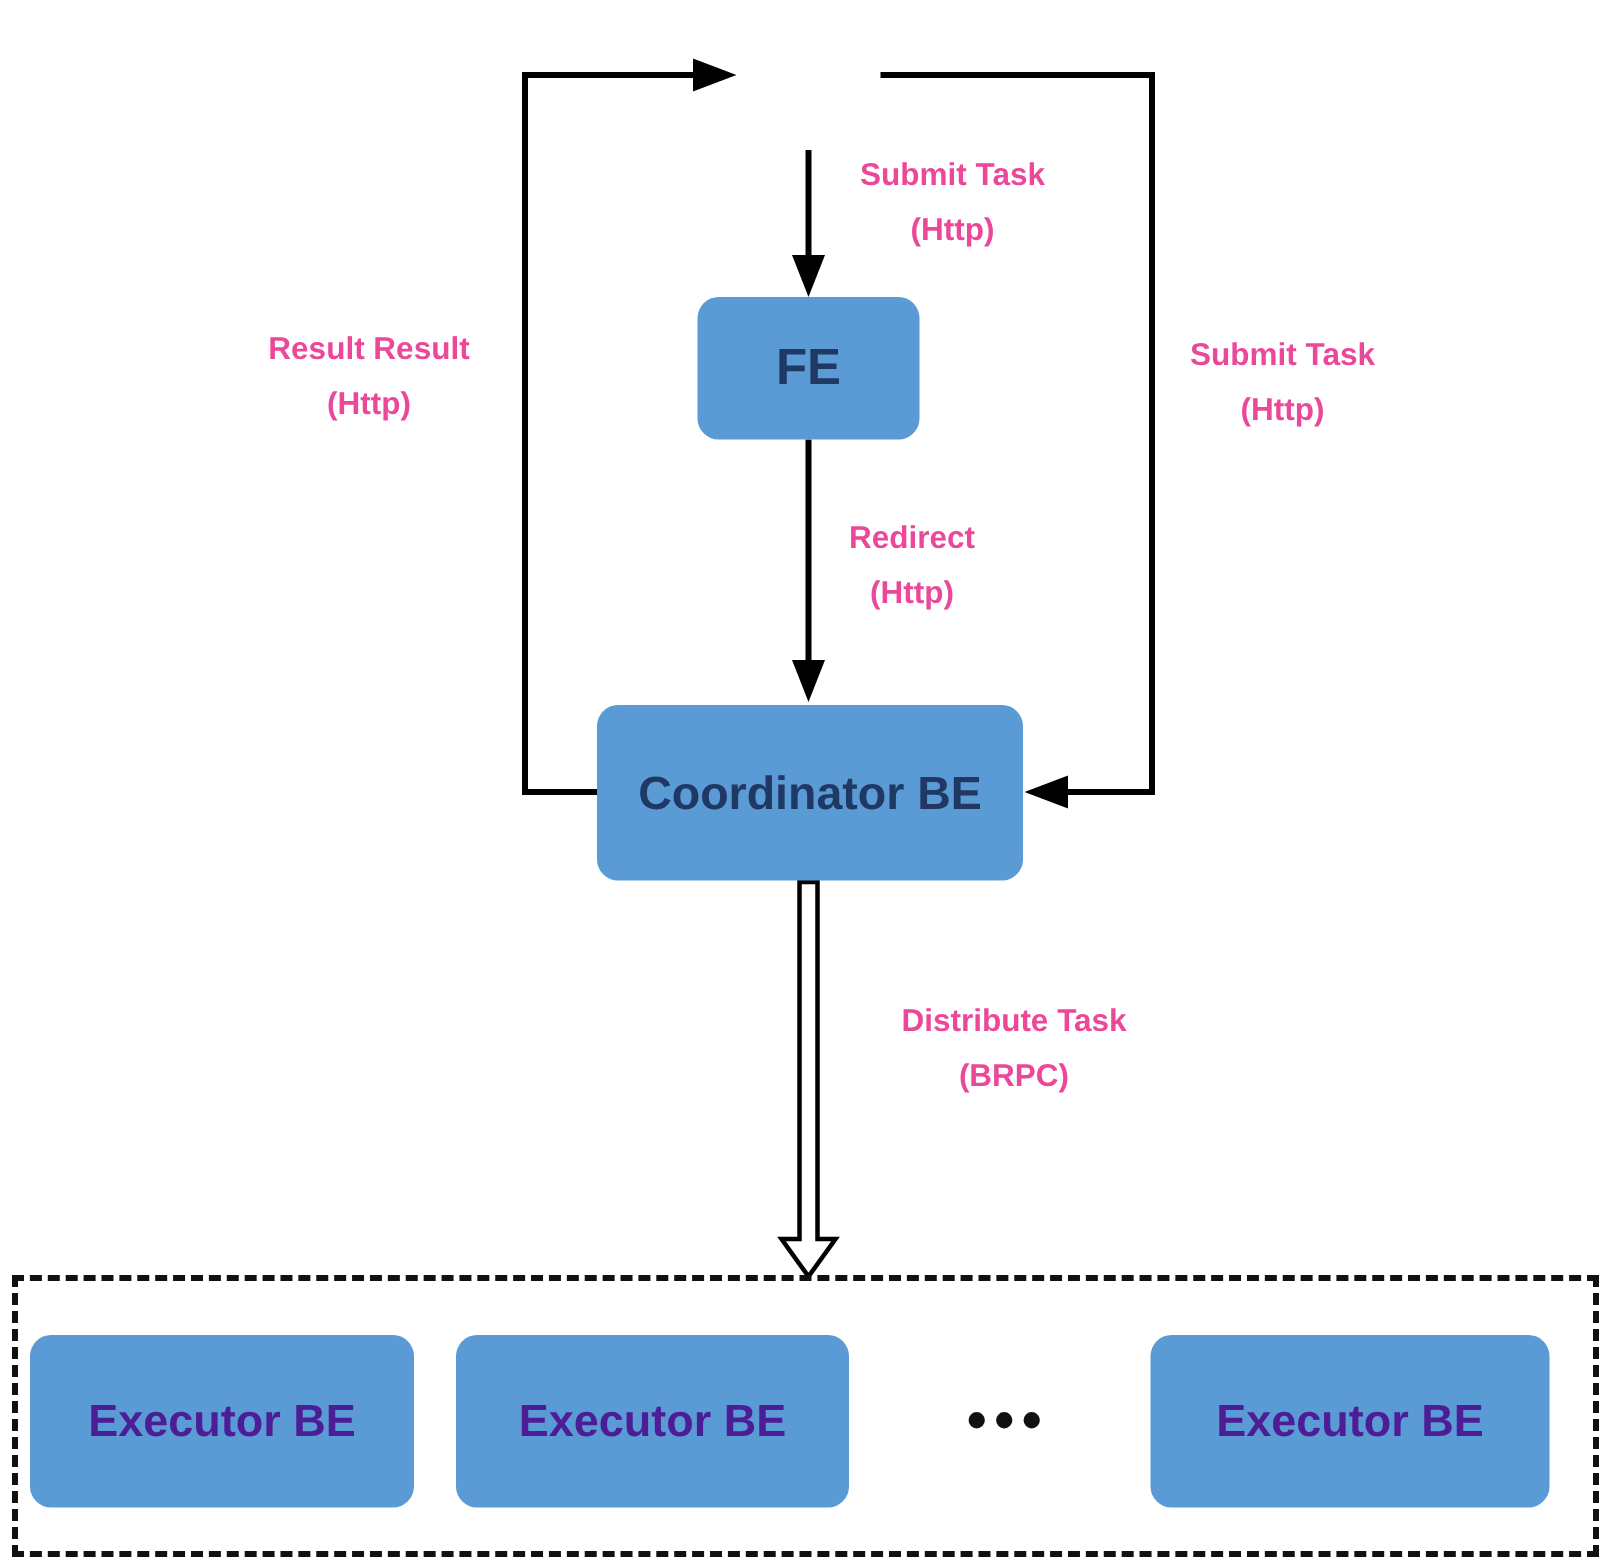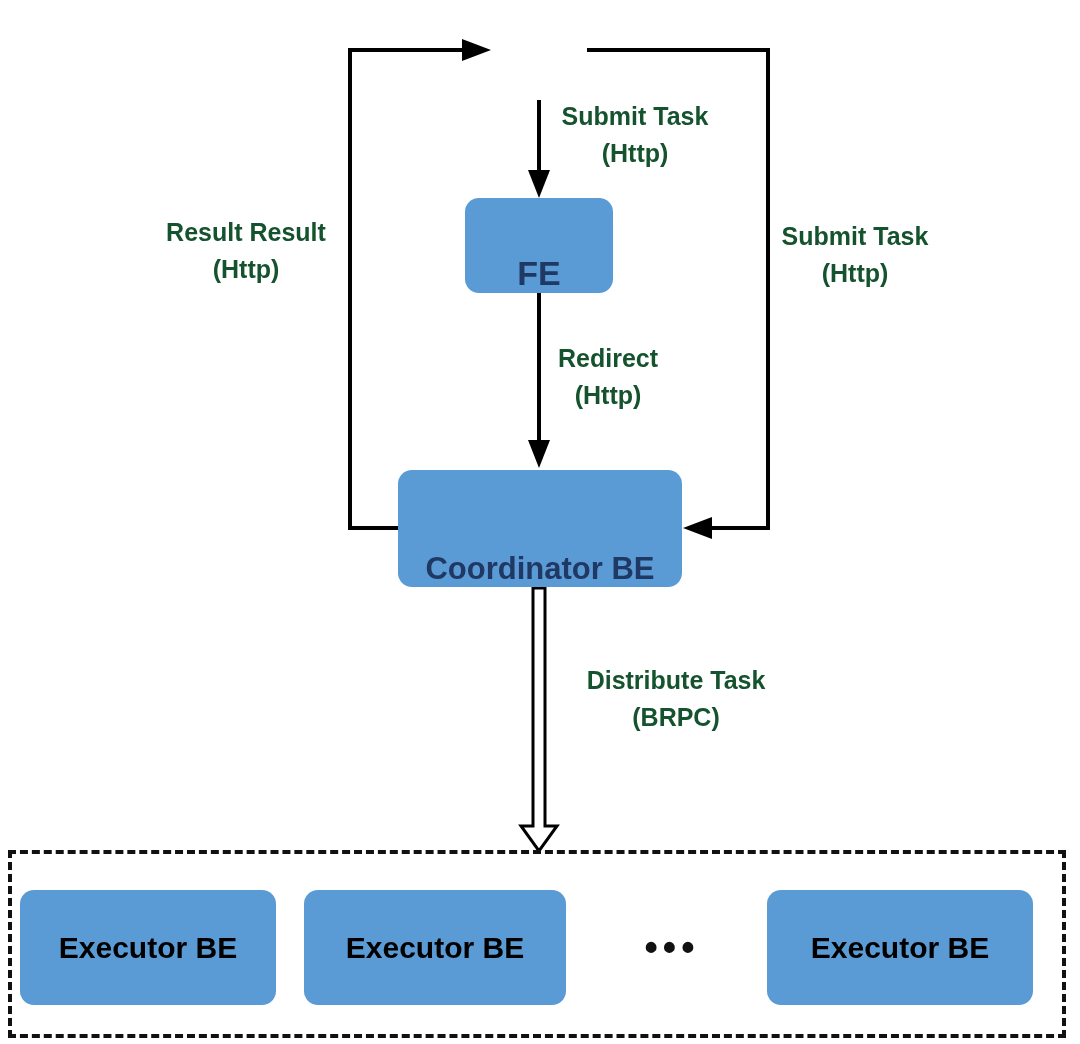--- a/index.html
+++ b/index.html
@@ -27,21 +27,20 @@
     background: #5B9BD5;
     color: #1F3864;
     display: flex;
     align-items: center;
     justify-content: center;
     font-weight: bold;
     box-sizing: border-box;
   }
   .node.rect {
     border-radius: 14px;
-    align-items: flex-end;
   }
   .node.circle {
     border-radius: 50%;
   }
   #client-node {
     left: 491px; top: 4px; width: 96px; height: 96px;
     font-size: 27px;
   }
   #fe-node {
     left: 465px; top: 198px; width: 148px; height: 95px;
@@ -53,21 +52,21 @@
   }
   .executor-group {
     position: absolute;
     left: 8px; top: 850px; width: 1058px; height: 188px;
     border: 4px dashed #111111;
     box-sizing: border-box;
   }
   .executor {
     position: absolute;
     background: #5B9BD5;
-    color: #000000;
+    color: #4c1d95;
     border-radius: 14px;
     display: flex;
     align-items: center;
     justify-content: center;
     font-weight: bold;
     font-size: 30px;
     top: 36px;
     height: 115px;
   }
   #executor-1 { left: 8px;   width: 256px; }
@@ -82,22 +81,22 @@
     font-size: 38px;
     font-weight: bold;
     color: #111111;
     letter-spacing: 5px;
   }
   .edge-label {
     position: absolute;
     transform: translateX(-50%);
     text-align: center;
     font-weight: bold;
-    color: #14532d;
-    font-size: 25px;
+    color: #ec4899;
+    font-size: 21px;
     line-height: 37px;
     white-space: nowrap;
   }
   #label-submit-top     { left: 635px; top: 98px;  }
   #label-return-result  { left: 246px; top: 214px; }
   #label-submit-right   { left: 855px; top: 218px; }
   #label-redirect       { left: 608px; top: 340px; }
   #label-distribute     { left: 676px; top: 662px; }
 </style>
 </head>

